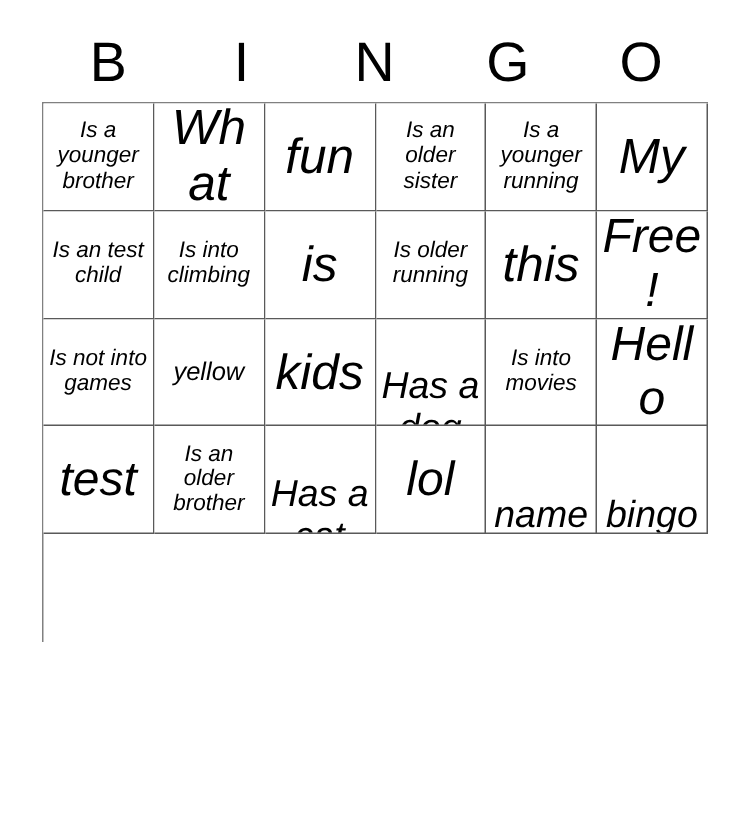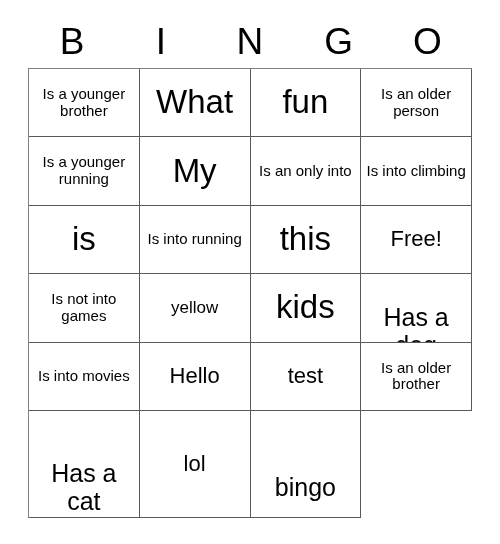--- a/index.html
+++ b/index.html
@@ -44,28 +44,29 @@
     letter-spacing: 0.5px;
     color: #000000;
   }
 
   
   #grid {
     position: absolute;
     left: 28px;
     top: 68px;
     width: 444px;
-    height: 450px;
+    height: 360px;
     display: grid;
-    grid-template-columns: repeat(4, 1fr);
+    grid-template-columns: repeat(6, 1fr);
     grid-template-rows: repeat(5, 1fr);
     border-top: 1px solid #808080;
     border-left: 1px solid #808080;
     box-sizing: border-box;
     background: #ffffff;
+    font-style: italic;
   }
   .cell {
     border-right: 1px solid #595959;
     border-bottom: 1px solid #595959;
     box-sizing: border-box;
     display: flex;
     align-items: center;
     justify-content: center;
     text-align: center;
     padding: 2px 3px;
@@ -77,21 +78,21 @@
     line-height: 1.12;
     color: #000000;
     word-wrap: break-word;
     width: 100%;
   }
 
   
   .size-xs .cell-text { font-size: 15px; }
   .size-s  .cell-text { font-size: 17px; }
   .size-m  .cell-text { font-size: 25px; margin-top: 46px; }
-  .size-l  .cell-text { font-size: 22px; }
+  .size-l  .cell-text { font-size: 32px; }
   .size-xl .cell-text { font-size: 33px; }
 </style>
 </head>
 <body>
 
 <div id="bingo-card">
 
   <div id="header-row">
     <div class="header-letter">B</div>
     <div class="header-letter">I</div>
@@ -104,39 +105,39 @@
       <div class="cell size-xs">
         <span class="cell-text">Is a younger brother</span>
       </div>
       <div class="cell size-xl">
         <span class="cell-text">What</span>
       </div>
       <div class="cell size-xl">
         <span class="cell-text">fun</span>
       </div>
       <div class="cell size-xs">
-        <span class="cell-text">Is an older person</span>
+        <span class="cell-text">Is an older sister</span>
       </div>
       <div class="cell size-xs">
         <span class="cell-text">Is a younger running</span>
       </div>
       <div class="cell size-xl">
         <span class="cell-text">My</span>
       </div>
       <div class="cell size-xs">
-        <span class="cell-text">Is an only into</span>
+        <span class="cell-text">Is an test child</span>
       </div>
       <div class="cell size-xs">
         <span class="cell-text">Is into climbing</span>
       </div>
       <div class="cell size-xl">
         <span class="cell-text">is</span>
       </div>
       <div class="cell size-xs">
-        <span class="cell-text">Is into running</span>
+        <span class="cell-text">Is older running</span>
       </div>
       <div class="cell size-xl">
         <span class="cell-text">this</span>
       </div>
       <div class="cell size-l">
         <span class="cell-text">Free!</span>
       </div>
       <div class="cell size-xs">
         <span class="cell-text">Is not into games</span>
       </div>
@@ -161,17 +162,20 @@
       <div class="cell size-xs">
         <span class="cell-text">Is an older brother</span>
       </div>
       <div class="cell size-m">
         <span class="cell-text">Has a cat</span>
       </div>
       <div class="cell size-l">
         <span class="cell-text">lol</span>
       </div>
       <div class="cell size-m">
+        <span class="cell-text">name</span>
+      </div>
+      <div class="cell size-m">
         <span class="cell-text">bingo</span>
       </div>
     </div>
 
 </div>
 
 </body></html>

